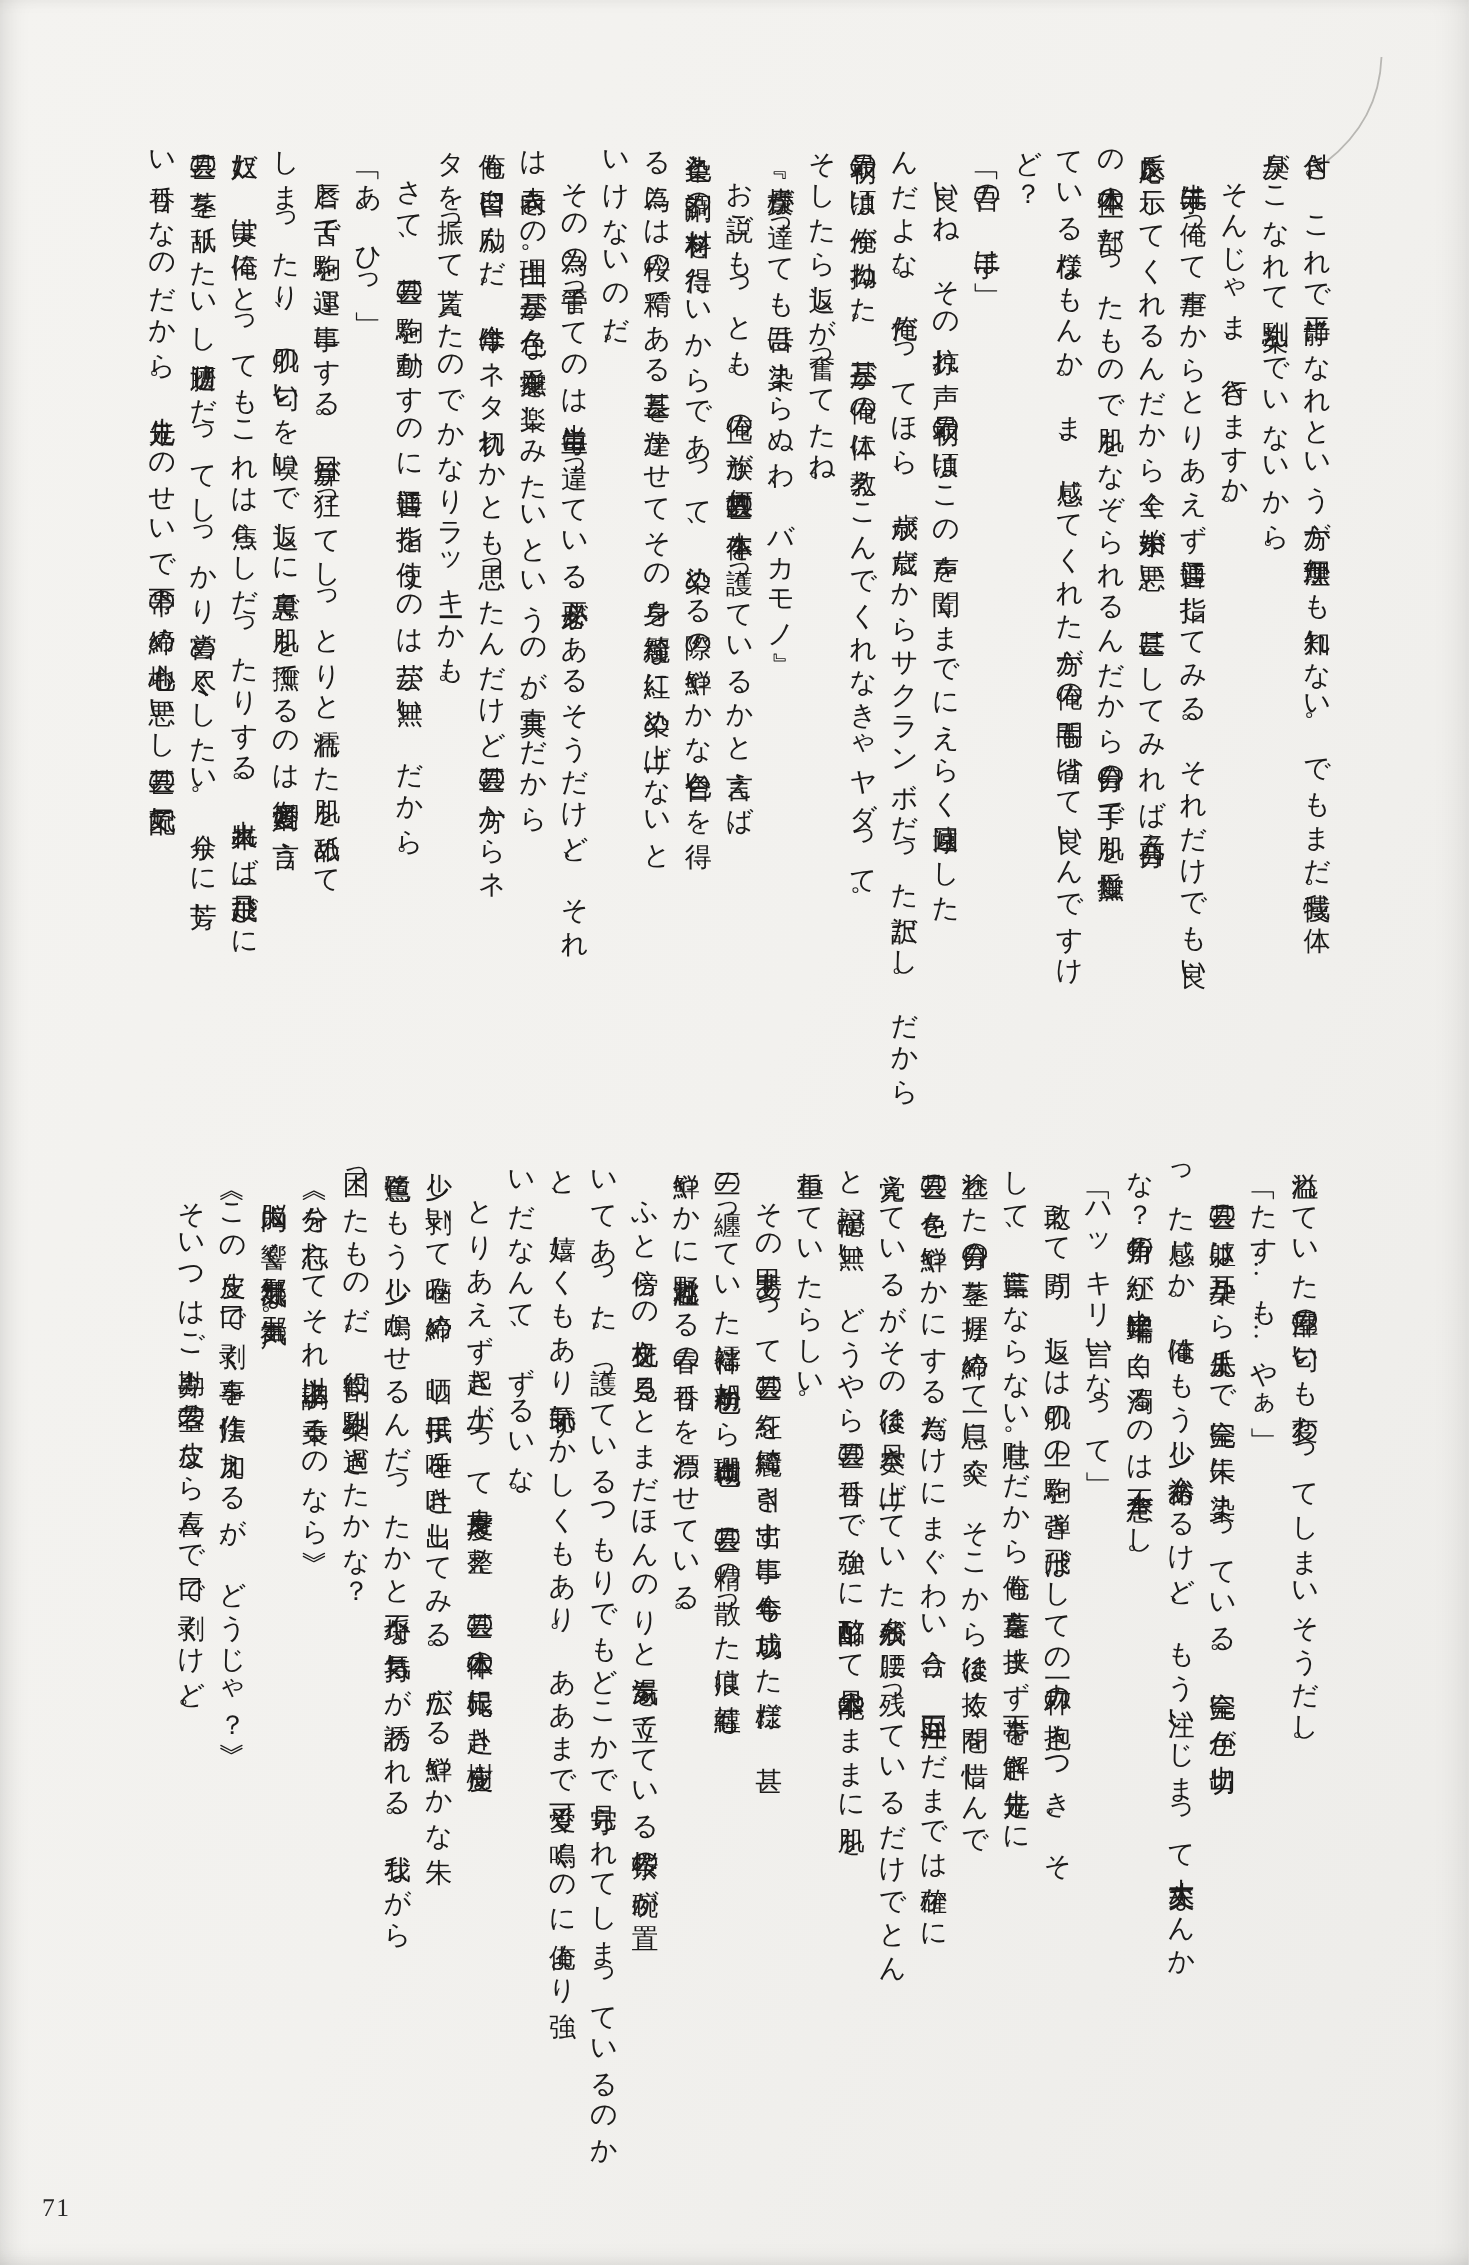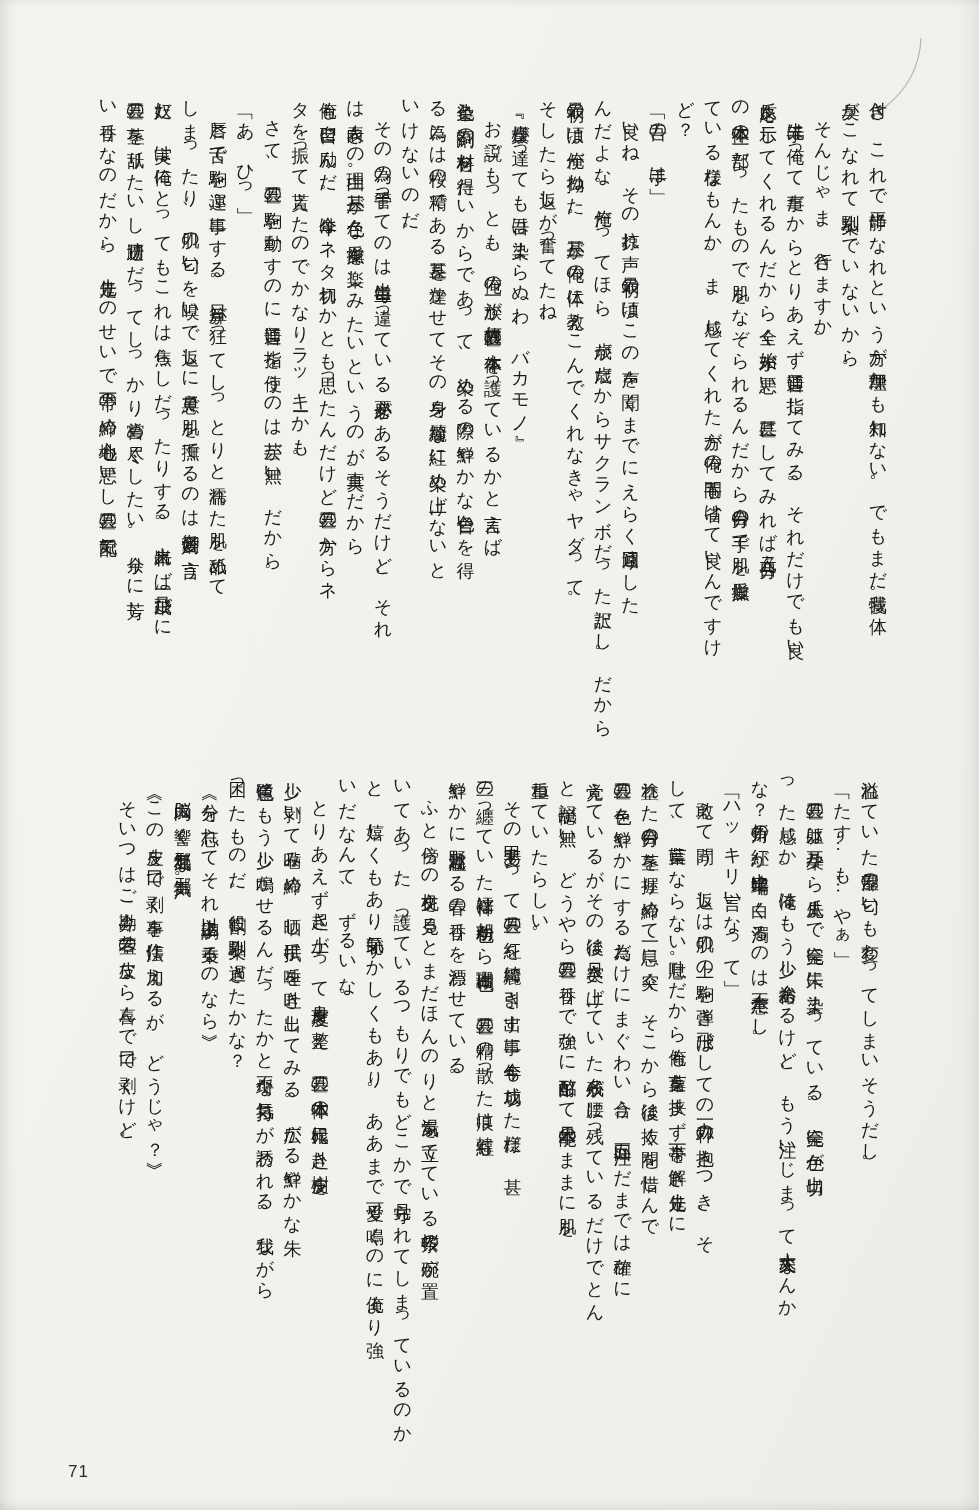--- a/index.html
+++ b/index.html
@@ -33,25 +33,24 @@
     line-height: 27.5px;
     white-space: nowrap;
   }
   .vblock .col.indent { padding-top: 19.6px; }
   .vblock-top    { top: 88px;  right: 88px; height: 660px; }
   .vblock-bottom { top: 768px; right: 96px; height: 660px; }
 
   .pagenum {
     position: absolute;
     left: 28px; top: 1462px;
-    font-family: Liberation Sans, sans-serif;
+    font-family: Liberation Serif, serif;
     font-size: 17px;
     letter-spacing: 1px;
     color: #2b2a29;
-    margin-left: 40px;
   }
   .crease {
     position: absolute;
     top: 0; left: 0;
     pointer-events: none;
   }
 </style>
 </head>
 <body>
 

